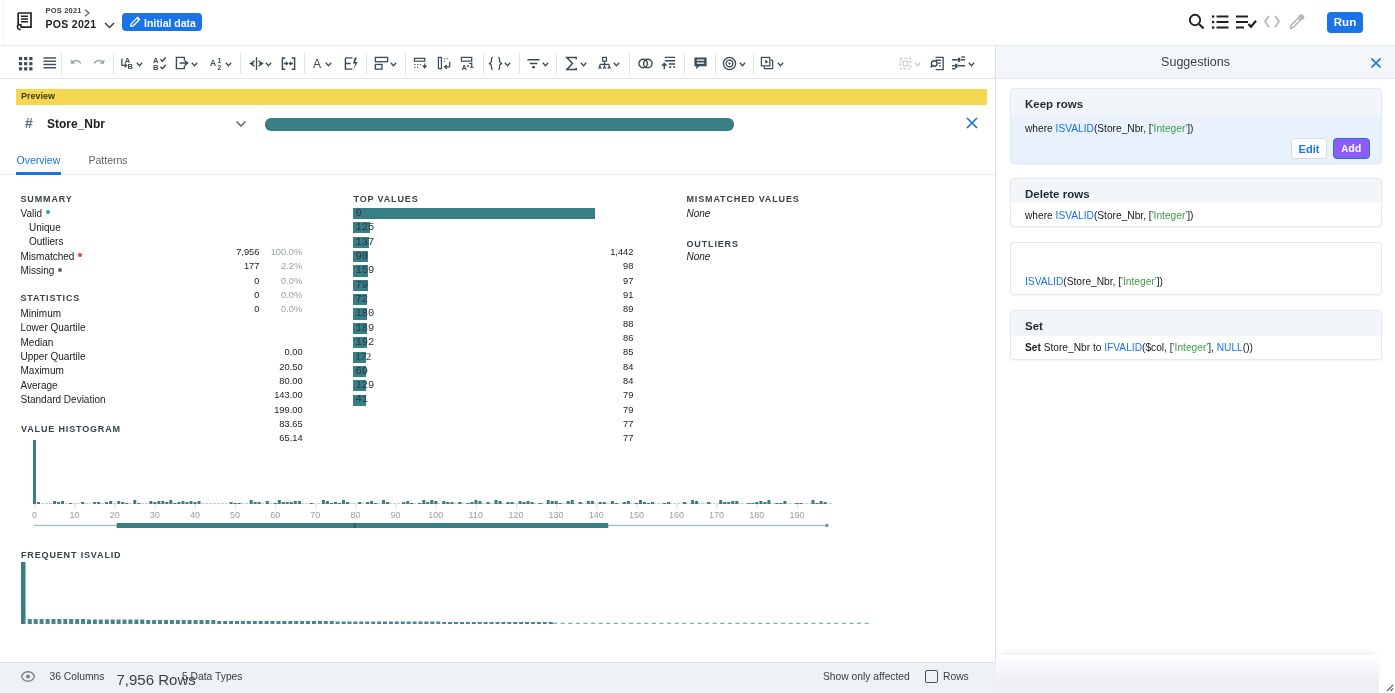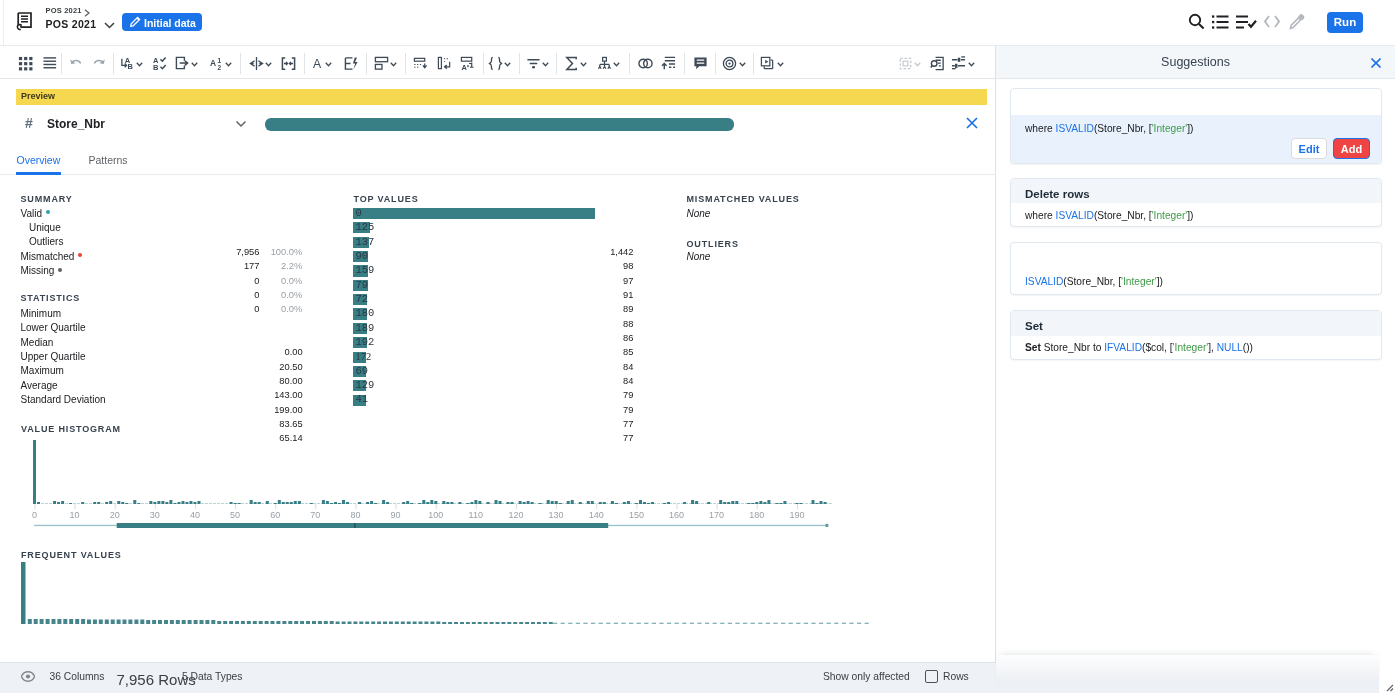--- a/index.html
+++ b/index.html
@@ -5,21 +5,21 @@
   font-family:"Liberation Sans", sans-serif; -webkit-font-smoothing:antialiased; }
 .sechead { position:absolute; font-size:9px; font-weight:bold; letter-spacing:0.85px; color:#37424e; }
 .rowtxt { position:absolute; font-size:10px; color:#202124; line-height:14px; white-space:nowrap; }
 .num { font-size:9.3px;margin-top:38px; }
 .card { position:absolute; left:1010px; width:372px; background:#fff; border:1px solid #e2e8ef;
   border-radius:4px; overflow:hidden; box-shadow:0 1px 2px rgba(60,64,67,.06); }
 .cardhead { background:#f2f6fa; font-size:11.5px; font-weight:bold; color:#1f2a37; padding:6px 14px 0 14px; line-height:18px; }
 .code { font-size:10.2px; white-space:nowrap; }
 .btn { height:21px; border-radius:4px; font-family:"Liberation Sans",sans-serif; font-size:11px; font-weight:bold; padding:0; }
 .btn.ghost { background:#fff; border:1px solid #dadce0; color:#1a73e8; }
-.btn.solid { background:#ef4444; border:1px solid #1a73e8; color:#fff; }
+.btn.solid { background:#8b5cf6; border:1px solid #1a73e8; color:#fff;font-family:Liberation Mono, monospace; }
 </style></head>
 <body>
 
 <div style="position:absolute;left:0;top:0;width:1395px;height:45px;background:#fff"></div>
 <div style="position:absolute;left:3px;top:0;width:1px;height:79px;background:#eceef1"></div>
 <svg style="position:absolute;left:15px;top:12px" width="18" height="19" viewBox="0 0 18 19">
     <path d="M3.2 1 L16 1 L16 15.2 L5.5 15.2 M3.2 1 L3.2 12.8" fill="none" stroke="#202124" stroke-width="1.7"></path>
     <path d="M5.8 17.6 C3.8 17.6 2.4 16.4 2.4 14.9 C2.4 13.6 3.6 12.6 5 12.6 L6 12.8 L6 15.2" fill="none" stroke="#202124" stroke-width="1.5"></path>
     <path d="M6 4.2 L13 4.2 M6 7 L13 7 M6 9.8 L13 9.8" stroke="#202124" stroke-width="1.4"></path>
   </svg>
@@ -519,21 +519,21 @@
     <text x="716.6" y="98" font-size="9" fill="#9aa0a6" text-anchor="middle">170</text>
     <rect x="756.7" y="84" width="1" height="5" fill="#dadce0"></rect>
     <text x="756.7" y="98" font-size="9" fill="#9aa0a6" text-anchor="middle">180</text>
     <rect x="796.9" y="84" width="1" height="5" fill="#dadce0"></rect>
     <text x="796.9" y="98" font-size="9" fill="#9aa0a6" text-anchor="middle">190</text>
     <rect x="34" y="104.8" width="793" height="1.3" fill="#96c2c6"></rect>
     <rect x="116.7" y="103" width="491.5" height="5" fill="#377e85"></rect>
     <rect x="354" y="103" width="1.6" height="5" fill="#24565c"></rect>
     <rect x="825.5" y="103.8" width="2.8" height="3.2" fill="#65999f"></rect>
   </svg>
-<div class="sechead" style="left:21px;top:549.5px">FREQUENT VALUES</div>
+<div class="sechead" style="left:21px;top:549.5px">FREQUENT ISVALID</div>
 <svg width="996" height="80" viewBox="0 0 996 80" style="position:absolute;left:0;top:558px">
     <rect x="21" y="4" width="4.5" height="62" fill="#377e85"></rect>
     <rect x="27.8" y="61.0" width="4" height="5.0" fill="#46858c"></rect>
     <rect x="33.7" y="61.0" width="4" height="5.0" fill="#46858c"></rect>
     <rect x="39.6" y="61.0" width="4" height="5.0" fill="#46858c"></rect>
     <rect x="45.6" y="61.0" width="4" height="5.0" fill="#46858c"></rect>
     <rect x="51.5" y="61.0" width="4" height="5.0" fill="#46858c"></rect>
     <rect x="57.4" y="61.0" width="4" height="5.0" fill="#46858c"></rect>
     <rect x="63.3" y="61.0" width="4" height="5.0" fill="#46858c"></rect>
     <rect x="69.2" y="61.0" width="4" height="5.0" fill="#46858c"></rect>
@@ -629,20 +629,21 @@
 <div style="position:absolute;left:49.5px;top:671px;font-size:10.3px;color:#3c4043">36 Columns</div>
 <div style="position:absolute;left:116.5px;top:671px;font-size:15px;color:#3c4043">7,956 Rows</div>
 <div style="position:absolute;left:182px;top:671px;font-size:10.3px;color:#3c4043">5 Data Types</div>
 <div style="position:absolute;left:823px;top:671px;font-size:10.3px;color:#3c4043">Show only affected</div>
 <div style="position:absolute;left:925px;top:669.5px;width:13px;height:13px;border:1.8px solid #4d5256;border-radius:2px;background:#eef1f5"></div>
 <div style="position:absolute;left:943px;top:671px;font-size:10.3px;color:#3c4043">Rows</div>
 
 <div style="position:absolute;left:996px;top:79px;width:399px;height:614px;background:#fff"></div>
 
 <div class="card" style="top:87.5px;height:76px">
+  <div class="cardhead" style="height:26px">Keep rows</div>
   <div style="position:absolute;left:0;top:26.5px;right:0;bottom:0;background:#e8f1fc">
      <div class="code" style="position:absolute;left:14px;top:8px"><span style="color:#202124">where </span><span style="color:#1a73e8">ISVALID</span><span style="color:#202124">(Store_Nbr, [</span><span style="color:#3f9b47">'Integer'</span><span style="color:#202124">])</span></div>
      <button class="btn ghost" style="position:absolute;left:280px;top:23px;width:36px">Edit</button>
      <button class="btn solid" style="position:absolute;left:322px;top:23px;width:37px">Add</button>
   </div>
 </div>
 <div class="card" style="top:177.5px;height:49px">
   <div class="cardhead" style="height:24px">Delete rows</div>
   <div class="code" style="position:absolute;left:14px;top:31px"><span style="color:#202124">where </span><span style="color:#1a73e8">ISVALID</span><span style="color:#202124">(Store_Nbr, [</span><span style="color:#3f9b47">'Integer'</span><span style="color:#202124">])</span></div>
 </div>

